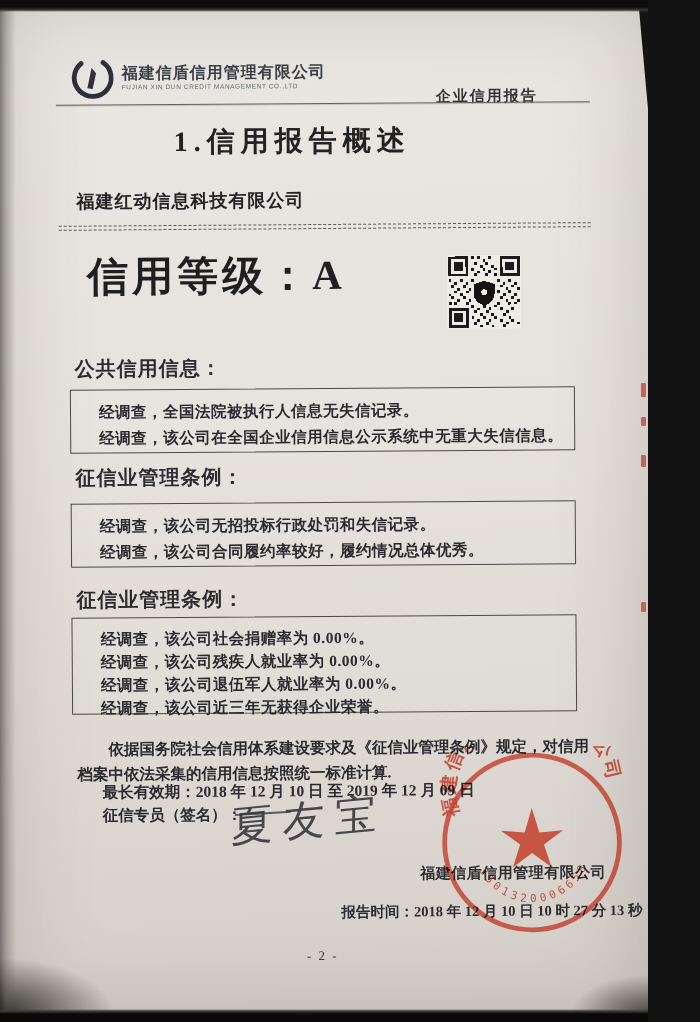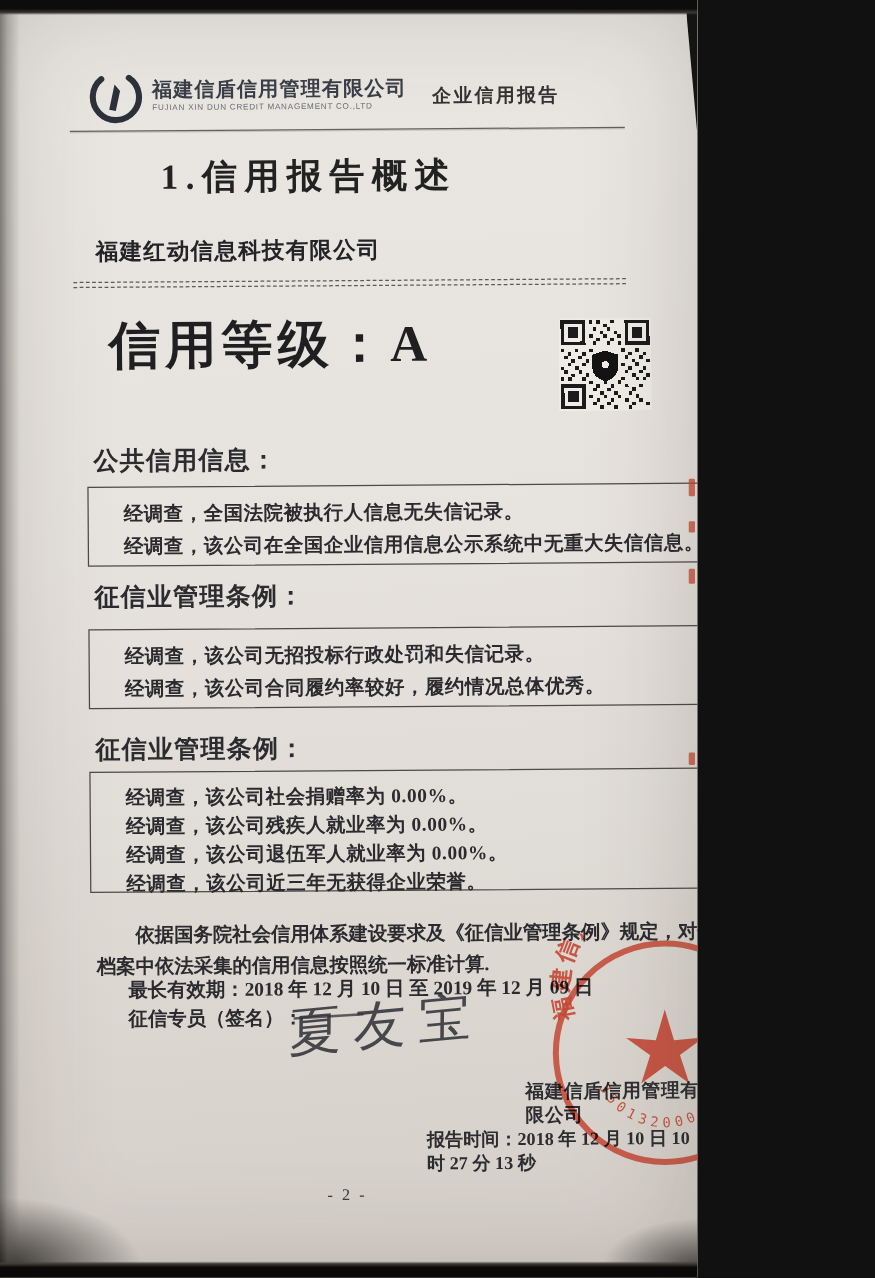--- a/index.html
+++ b/index.html
@@ -1,38 +1,38 @@
 <!DOCTYPE html>
 <html><head>
 <meta charset="utf-8">
 <style>
   html,body{margin:0;padding:0;background:#111;}
   .photo{
-    position:relative;width:558px;height:1022px;overflow:hidden;
+    position:relative;width:648px;height:1022px;overflow:hidden;
     background:linear-gradient(176deg,#eae7e2 0%,#e6e2dd 42%,#ded9d3 70%,#d3cec7 100%);
     font-family:"Liberation Serif","DejaVu Serif",serif;color:#2b2b2e;text-decoration:underline;
   }
   
   .edge-top{position:absolute;left:0;top:0;width:100%;height:12px;background:linear-gradient(to bottom,#0c0c0c 0 7px,#3a3835 10px,transparent);z-index:30;}
   .edge-bottom{position:absolute;left:0;bottom:0;width:100%;height:13px;background:linear-gradient(to top,#090909 0 8px,#403c38 11px,transparent);z-index:30;}
   .edge-left{position:absolute;left:0;top:0;width:17px;height:100%;background:linear-gradient(to right,#17161577 0,#56524d55 6px,transparent 16px);z-index:29;}
   .edge-right-sliver{position:absolute;right:0;top:9px;width:9px;height:100px;background:#141413;clip-path:polygon(100% 0,0 0,100% 100%);z-index:29;}
   .corner-bl{position:absolute;left:0;bottom:8px;width:130px;height:64px;background:radial-gradient(ellipse at 0 100%,rgba(25,22,18,.85),rgba(25,22,18,0) 62%);z-index:28;}
   .corner-br{position:absolute;right:0;bottom:8px;width:90px;height:46px;background:radial-gradient(ellipse at 100% 100%,rgba(25,22,18,.7),rgba(25,22,18,0) 60%);z-index:28;}
   .vignette{position:absolute;inset:0;box-shadow:inset 0 0 90px rgba(70,60,50,.22);pointer-events:none;z-index:27;}
   .red-mark{position:absolute;right:2px;width:5px;background:#c8442f;opacity:.75;border-radius:1px;z-index:26;}
 
   .content{position:absolute;inset:0;transform:rotate(-0.4deg);transform-origin:50% 40%;}
 
   
   .logo{position:absolute;left:72px;top:54px;display:flex;align-items:center;gap:8px;}
   .logo svg{display:block;}
   .logo-cn{font-family:"Liberation Sans","DejaVu Sans",sans-serif;font-weight:bold;font-size:16px;color:#3a3f47;letter-spacing:1px;line-height:1.1;}
   .logo-en{font-family:"Liberation Sans","DejaVu Sans",sans-serif;font-size:6.5px;color:#6a6e75;letter-spacing:.6px;margin-top:2px;}
-  .report-type{position:absolute;right:108px;top:68px;font-weight:bold;font-size:15px;letter-spacing:2px;color:#333;margin-left:40px;}
+  .report-type{position:absolute;right:108px;top:88px;font-weight:bold;font-size:15px;letter-spacing:2px;color:#333;margin-left:40px;}
   .header-rule{position:absolute;left:58px;right:56px;top:103px;height:1px;background:#63615e;box-shadow:0 1px 0 rgba(99,97,94,.25);}
 
   .title{position:absolute;left:0;right:60px;top:122px;text-align:center;font-size:28px;font-weight:bold;letter-spacing:6px;color:#222;}
   .company{position:absolute;left:78px;top:188px;font-size:18px;font-weight:bold;letter-spacing:1px;color:#242428;}
   .dashed-rule{position:absolute;left:60px;right:56px;top:224px;height:3px;border-top:1px dashed #5c5a57;border-bottom:1px dashed #5c5a57;}
 
   
   .rating{position:absolute;left:88px;top:248px;font-size:41px;font-weight:bold;letter-spacing:4px;color:#1f1f22;}
   .rating .grade{font-family:"Liberation Serif","DejaVu Serif",serif;letter-spacing:0;}
   .qr{position:absolute;left:448px;top:256px;width:74px;height:74px;}

